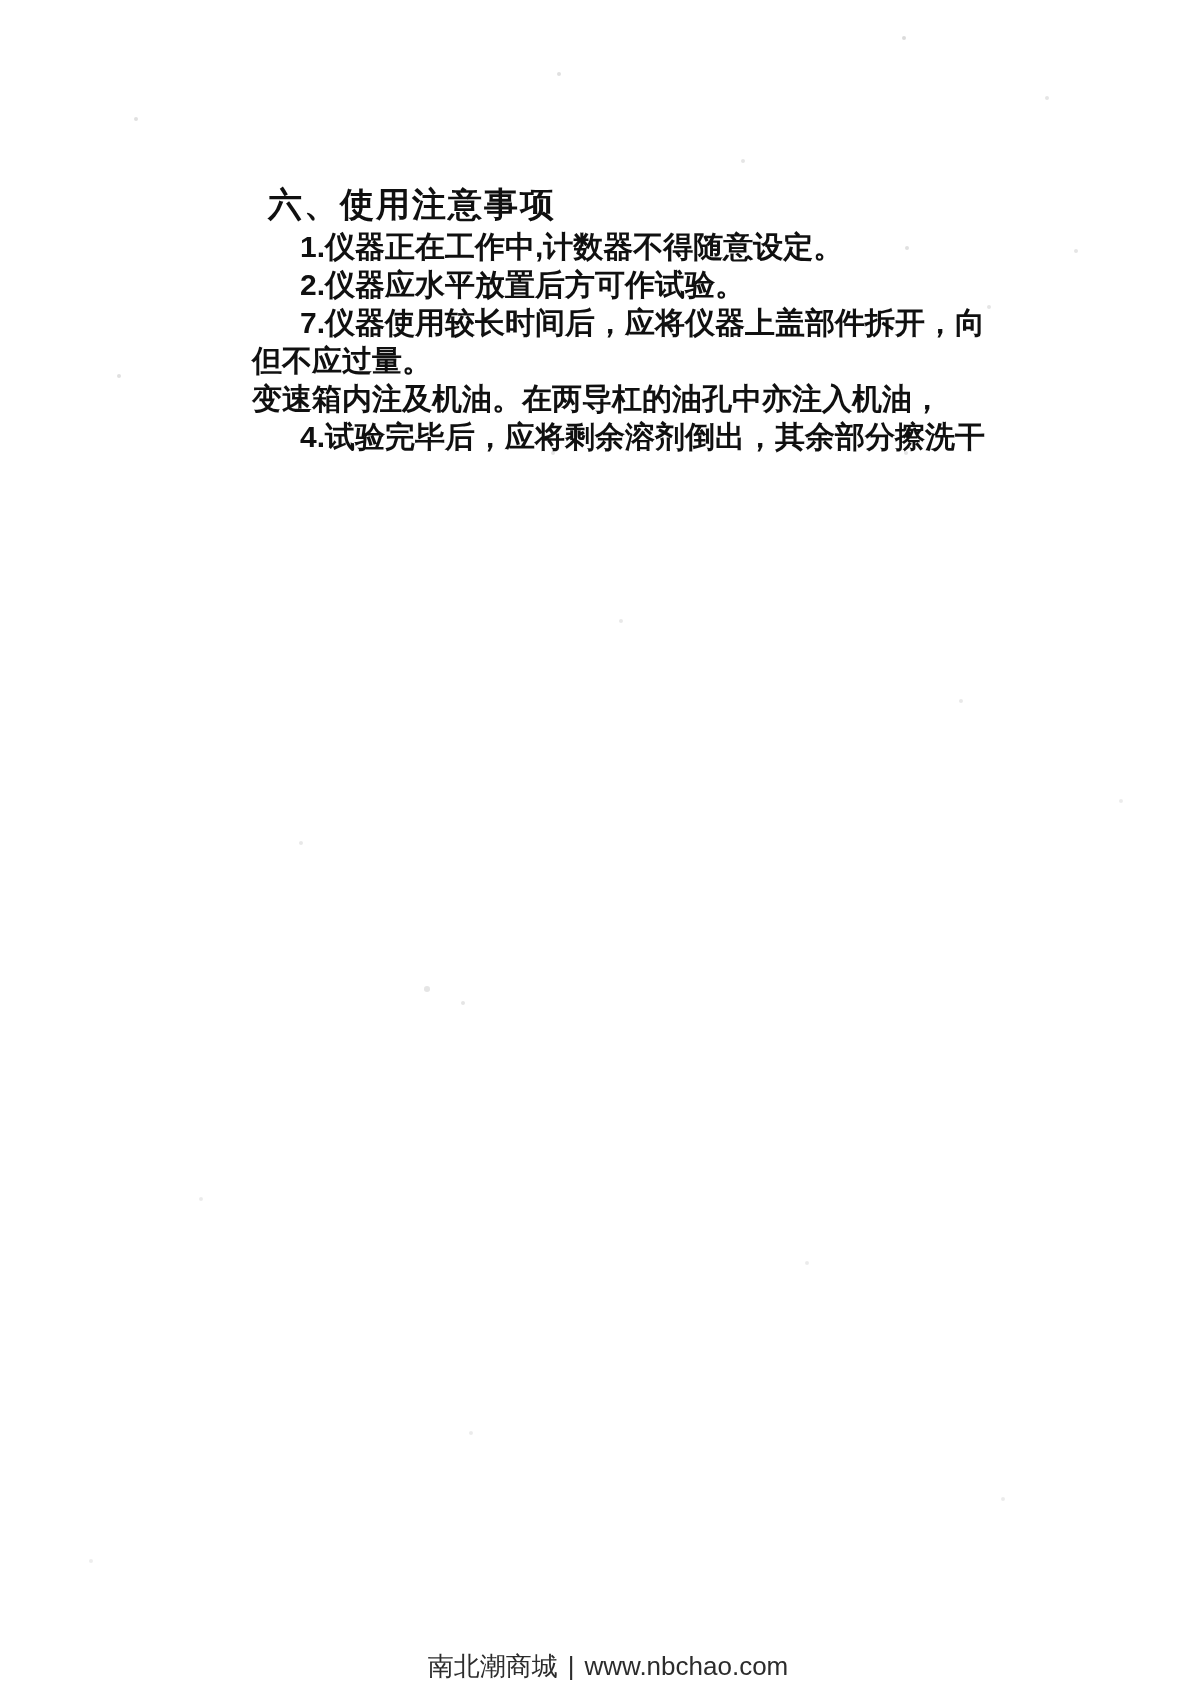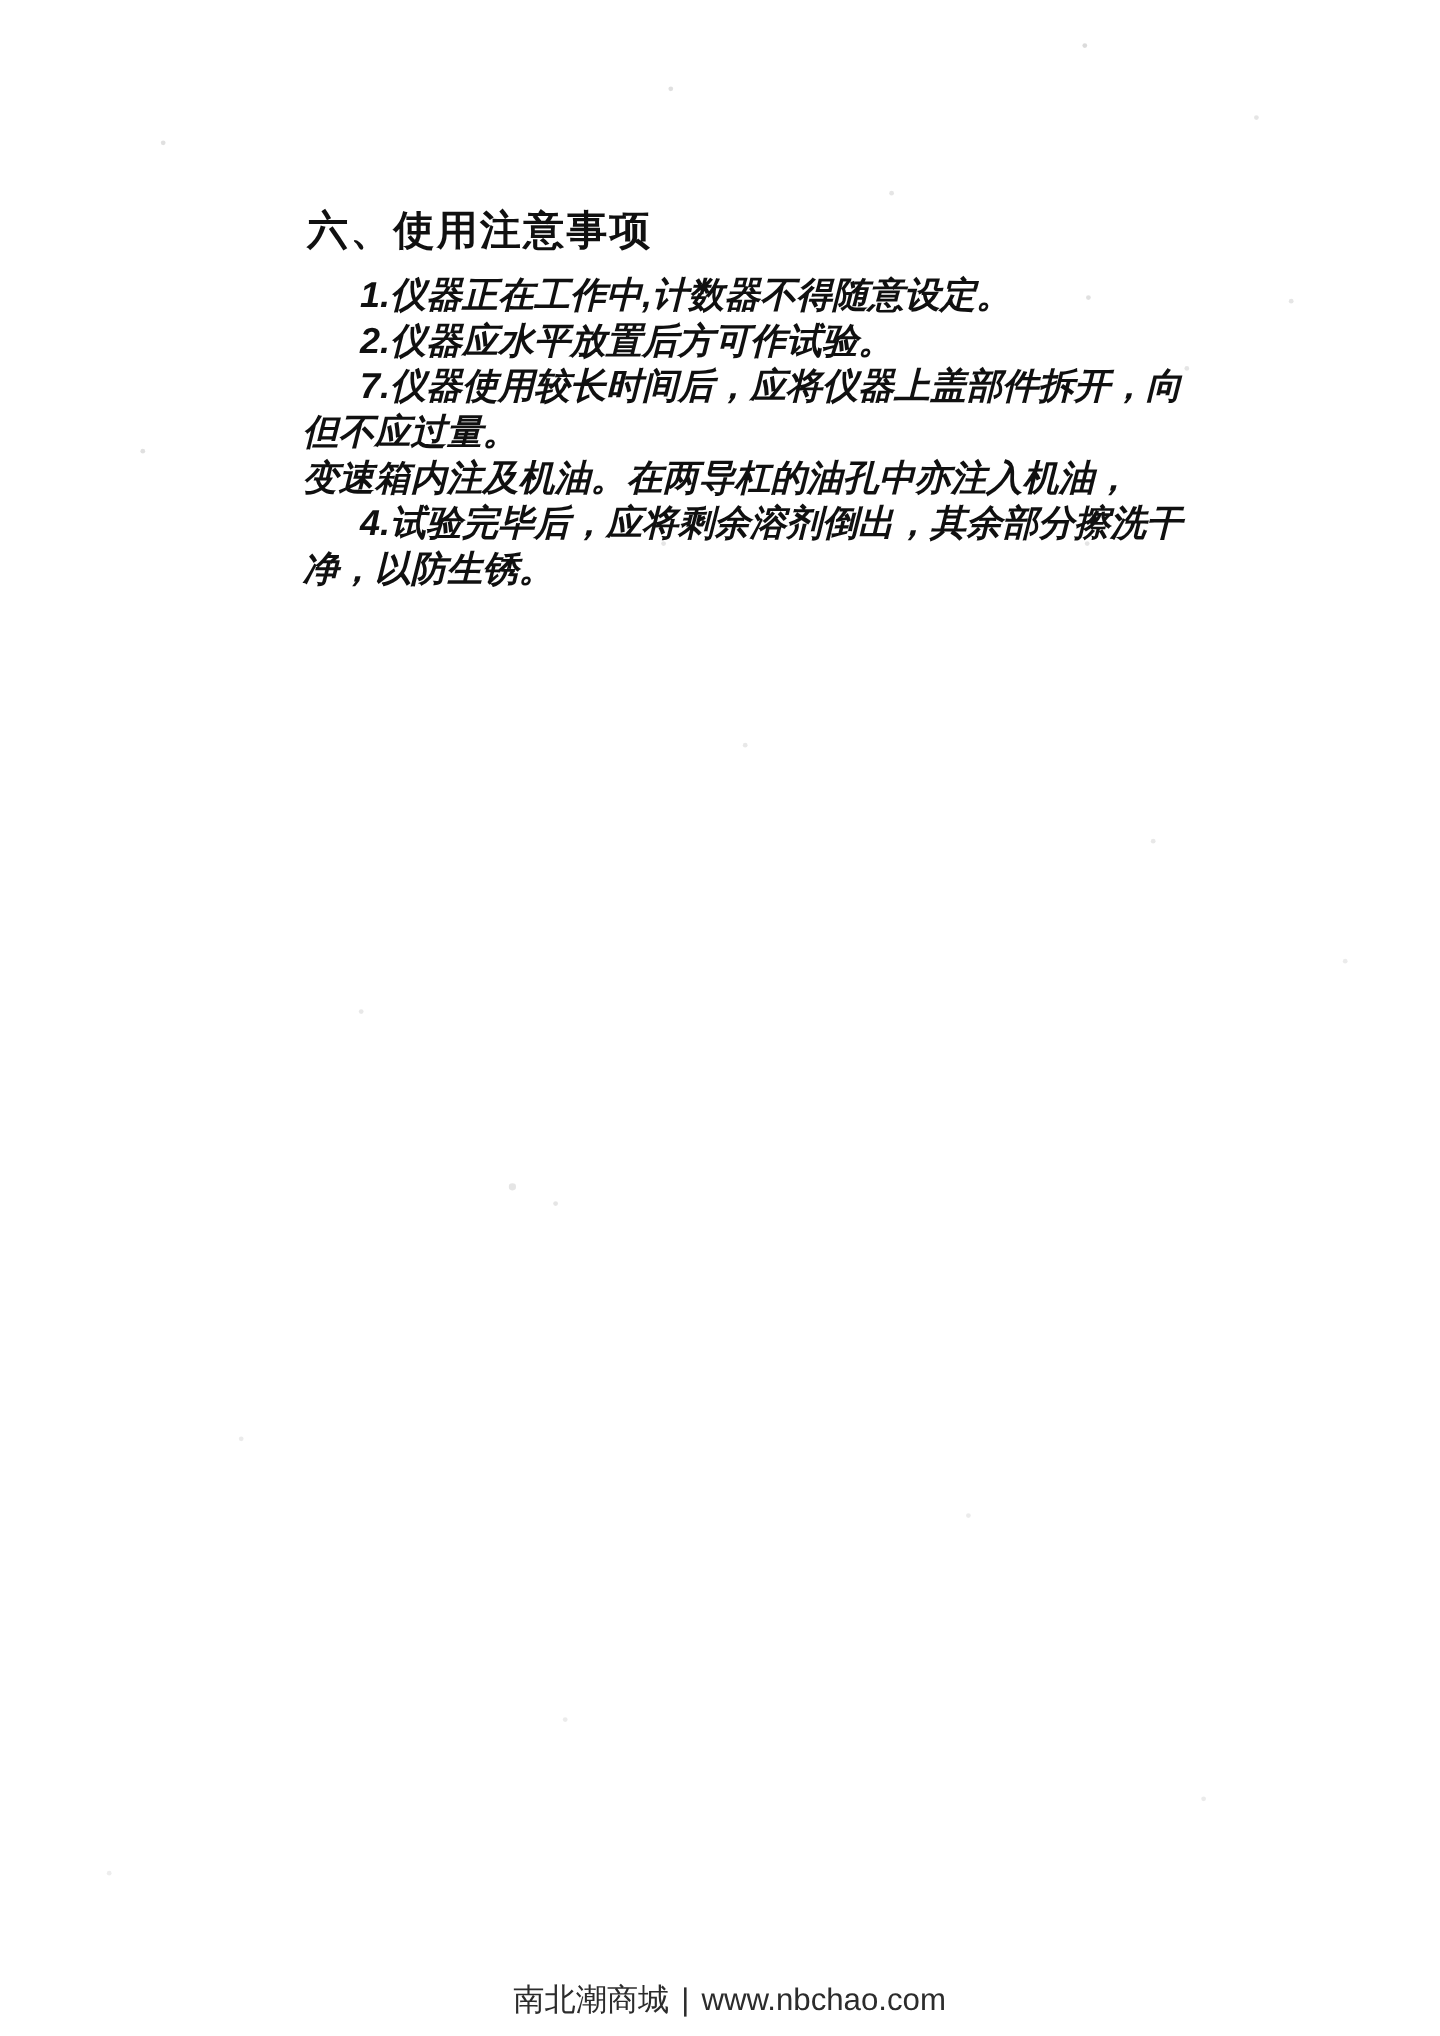--- a/index.html
+++ b/index.html
@@ -42,42 +42,41 @@
       200px 1198px 0 1px rgba(0,0,0,0.08),
       806px 1262px 0 1px rgba(0,0,0,0.08),
       470px 1432px 0 1px rgba(0,0,0,0.08),
       1002px 1498px 0 1px rgba(0,0,0,0.08),
       90px 1560px 0 1px rgba(0,0,0,0.07);
   }
   .heading {
     position: absolute;
     top: 170px;
     left: 252px;
-    margin: 4px;
+    margin: 16px;
     font-size: 34px;
     line-height: 36px;
     font-weight: 800;
     letter-spacing: 2px;
     color: var(--ink, #101010);
     white-space: nowrap;
   }
   .body-block {
     position: absolute;
     top: 228px;
     left: 252px;
     width: 740px;
     font-size: 30px;
     line-height: 38px;
     font-weight: 600;
     color: var(--ink, #101010);
   }
   .para {
     margin: 0;
     padding: 0;
-    font-style: italic;
   }
   .line {
     display: block;
     white-space: nowrap;
   }
   .line.indent {
     padding-left: 48px;
   }
   .footer {
     position: absolute;
@@ -113,20 +112,19 @@
   </p>
 
   <p class="para">
     <span class="line indent">7.仪器使用较长时间后，应将仪器上盖部件拆开，向</span>
     <span class="line">但不应过量。</span>
     <span class="line">变速箱内注及机油。在两导杠的油孔中亦注入机油，</span>
   </p>
 
   <p class="para">
     <span class="line indent">4.试验完毕后，应将剩余溶剂倒出，其余部分擦洗干</span>
-    <span class="line">净，以防生锈。</span>
   </p>
 
 </div>
 
 <div class="footer">
   <span>南北潮商城</span><span class="sep">|</span><span>www.nbchao.com</span>
 </div>
 
 </body></html>

